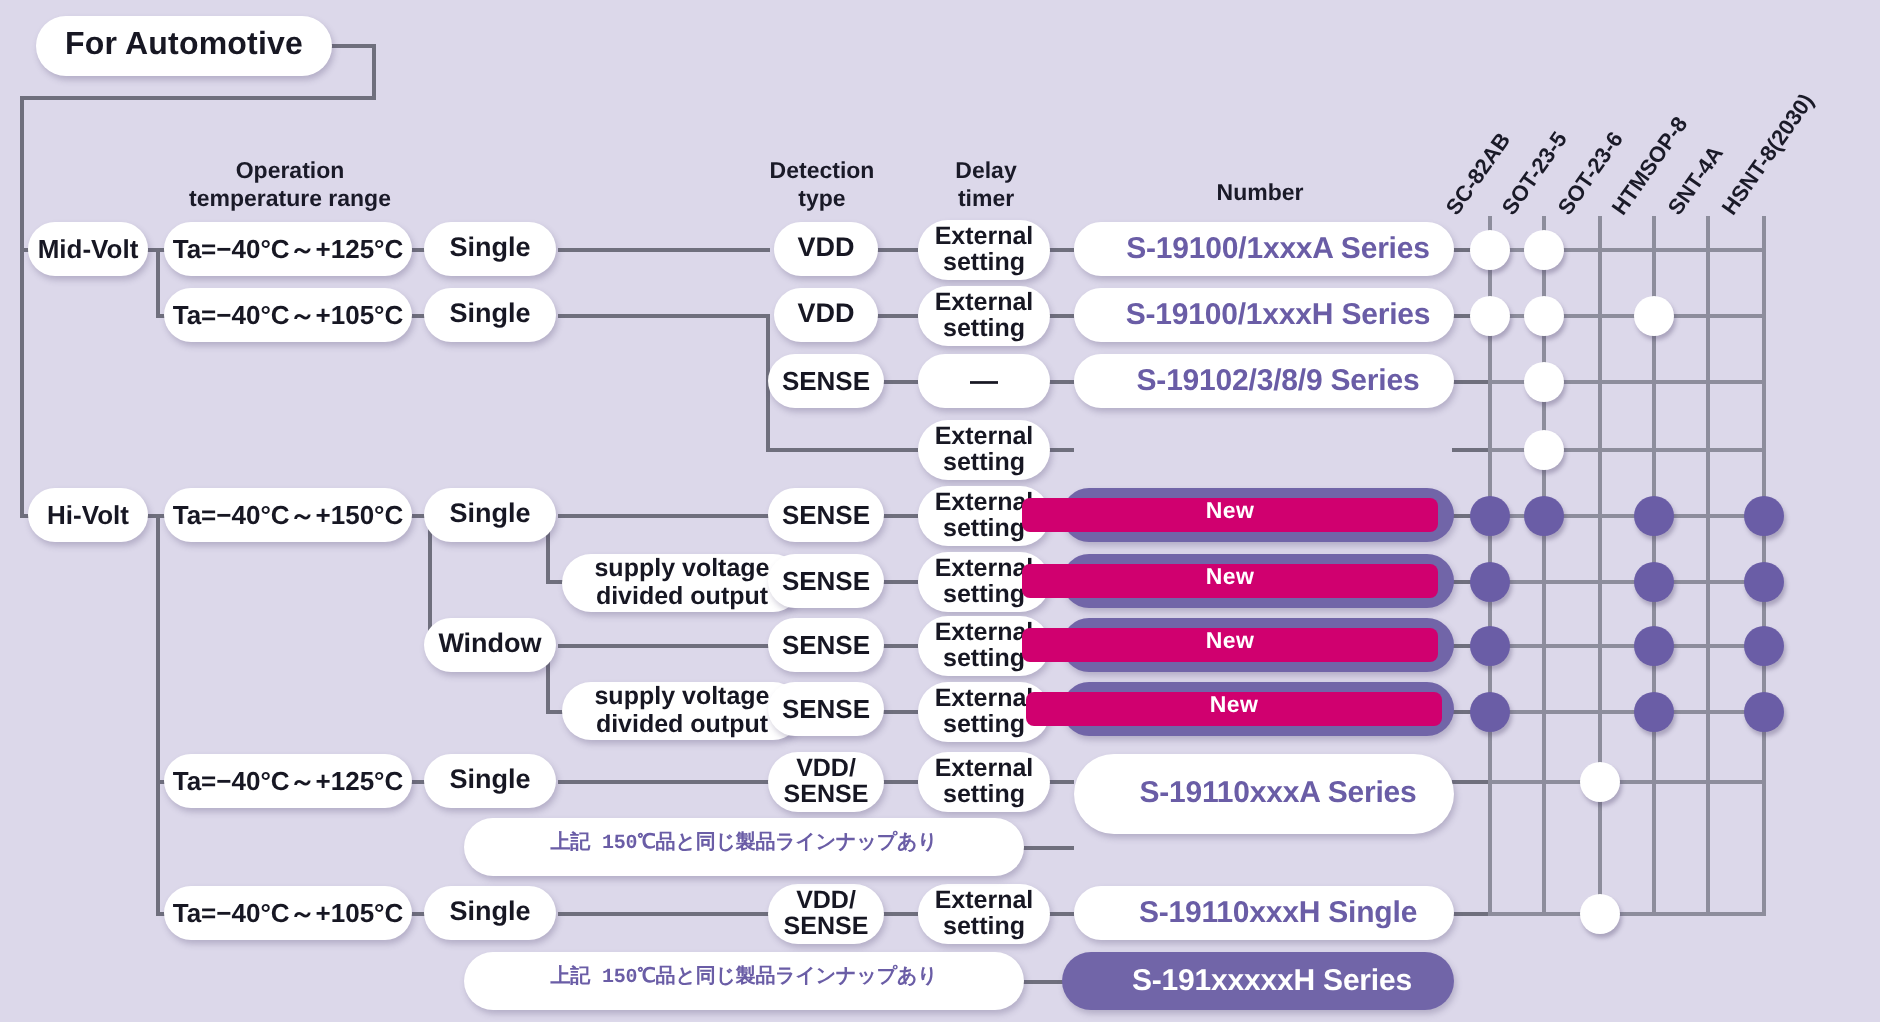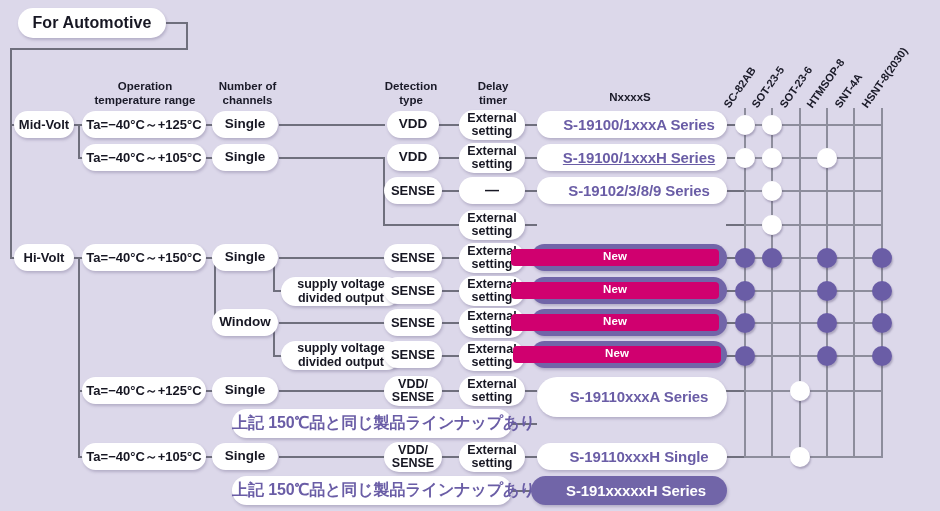--- a/index.html
+++ b/index.html
@@ -37,24 +37,24 @@
     font-size:15px;
     letter-spacing:-0.1px;
     white-space:nowrap;
   }
   .series.filled{
     background:#7165a8;
     color:#ffffff;
   }
   .series.jp{
     color:#6a5da6;
-    font-size:16px;
+    font-size:10px;
     justify-content:flex-end;
     padding-left:0;
-    font-family:Liberation Sans, sans-serif;
+    font-family:Liberation Mono, monospace;
     font-weight:bold;
   }
   .badge-new{
     position:absolute;
     background:#d0006f;
     color:#fff;
     font-size:11.5px;
     font-weight:bold;
     border-radius:4px;
     padding:2px 6px 3px 6px;
@@ -116,27 +116,25 @@
 <body>
 
 <div id="stage">
 
   <div class="pill root" style="left:18px;top:8px;width:148px;height:30px;">
     <span>For Automotive</span>
   </div>
 
   <div class="hdr" style="left:80px;top:80px;width:130px;">Operation
 temperature range</div>
-  <div class="hdr" style="left:200px;top:80px;width:95px;">Number of
-channels</div>
   <div class="hdr" style="left:378px;top:80px;width:66px;">Detection
 type</div>
   <div class="hdr" style="left:460px;top:80px;width:66px;">Delay
 timer</div>
-  <div class="hdr" style="left:575px;top:91px;width:110px;">NxxxxS</div>
+  <div class="hdr" style="left:575px;top:91px;width:110px;">Number</div>
 
   <div class="pkg" style="left:731px;top:98px;">SC-82AB</div>
   <div class="pkg" style="left:759px;top:98px;">SOT-23-5</div>
   <div class="pkg" style="left:787px;top:98px;">SOT-23-6</div>
   <div class="pkg" style="left:814px;top:98px;">HTMSOP-8</div>
   <div class="pkg" style="left:842px;top:98px;">SNT-4A</div>
   <div class="pkg" style="left:869px;top:98px;">HSNT-8(2030)</div>
 
   <div class="ln h" style="left:160px;top:22px;width:28px;"></div>
   <div class="ln v" style="left:186px;top:22px;height:28px;"></div>
@@ -357,21 +355,21 @@
   <div class="pill series jp" style="left:232px;top:409px;width:280px;height:29px;">
     <span>上記 150℃品と同じ製品ラインナップあり</span>
   </div>
   <div class="pill series jp" style="left:232px;top:476px;width:280px;height:29px;">
     <span>上記 150℃品と同じ製品ラインナップあり</span>
   </div>
 
   <div class="pill series" style="left:537px;top:111px;width:190px;height:27px;">
     <span>S-19100/1xxxA Series</span>
   </div>
-  <div class="pill series" style="left:537px;top:144px;width:190px;height:27px;text-decoration:underline;">
+  <div class="pill series" style="left:537px;top:144px;width:190px;height:27px;">
     <span>S-19100/1xxxH Series</span>
   </div>
   <div class="pill series" style="left:537px;top:177px;width:190px;height:27px;">
     <span>S-19102/3/8/9 Series</span>
   </div>
 
   <div class="pill series filled" style="left:531px;top:244px;width:196px;height:27px;">
     <span>S-19113/5xxxS Series</span>
     <span class="badge-new" style="right:8px;">New</span>
   </div>

